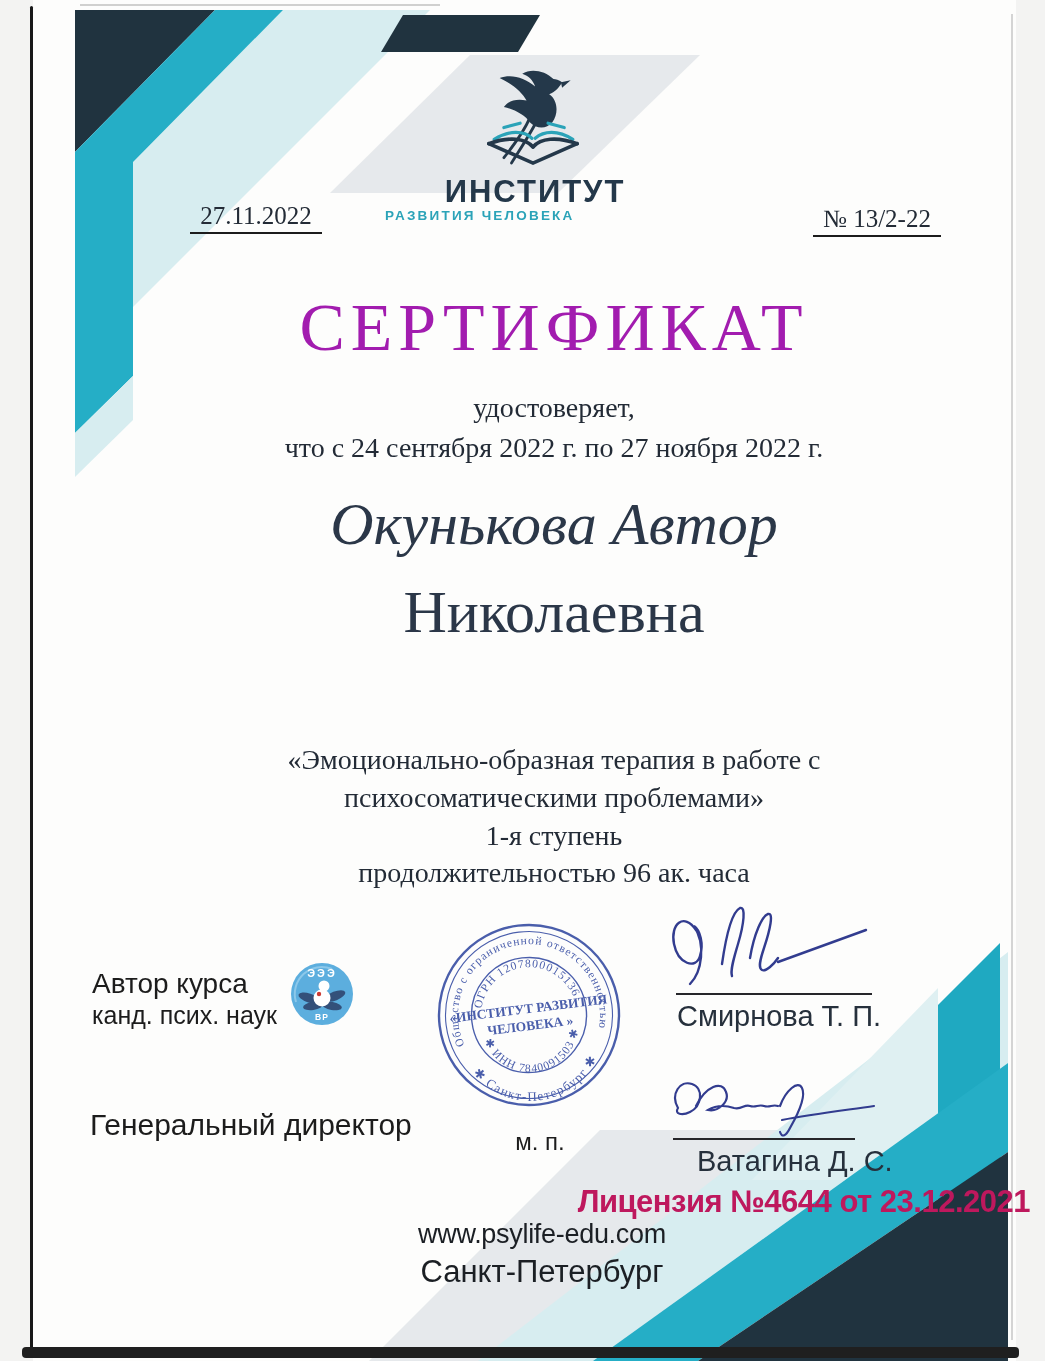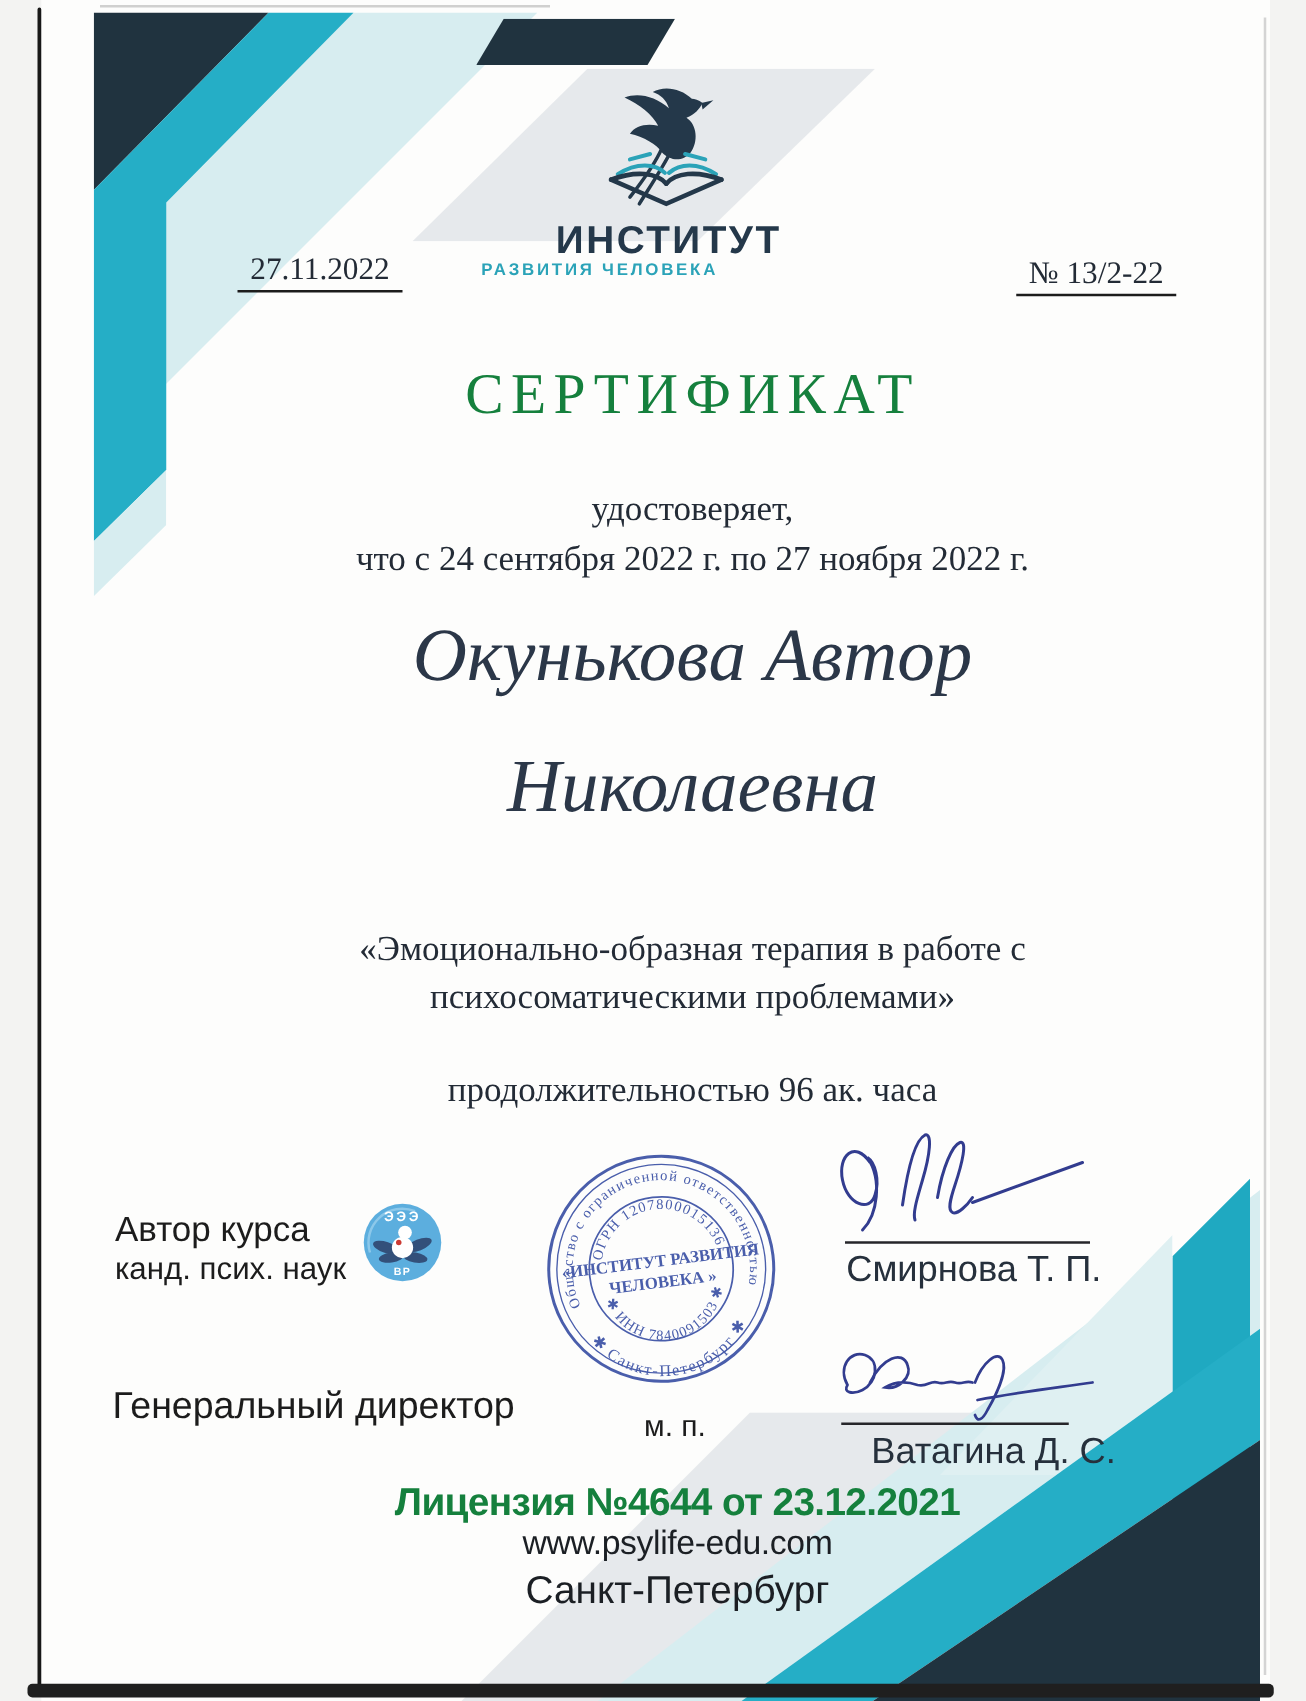--- a/index.html
+++ b/index.html
@@ -80,27 +80,28 @@
     </g>
     <g fill="none" stroke="#24384a" stroke-width="3.4" stroke-linecap="round">
       <path d="M19 74 C 38 67, 53 69, 60 77"></path>
       <path d="M60 77 C 67 69, 82 67, 101 74"></path>
       <path d="M19 74 L 60 92 L 101 74"></path>
     </g>
   </svg>
   <div class="abs sans" style="top:174px;left:385px;width:300px;text-align:center;font-size:31px;font-weight:bold;letter-spacing:2px;color:#24384a;">ИНСТИТУТ</div>
   <div class="abs sans" style="top:208px;left:385px;width:300px;text-align:left;font-size:13.5px;font-weight:bold;letter-spacing:2.2px;color:#2ba3b8;">РАЗВИТИЯ ЧЕЛОВЕКА</div>
 
-  <div class="abs ser ctrcol" style="top:288px;font-size:46px;letter-spacing:6px;color:#15803d;">СЕРТИФИКАТ</div>
+  <div class="abs ser ctrcol" style="top:288px;font-size:68px;letter-spacing:6px;color:#a21caf;">СЕРТИФИКАТ</div>
   <div class="abs ser ctrcol" style="top:392px;font-size:28px;">удостоверяет,</div>
   <div class="abs ser ctrcol" style="top:432px;font-size:28px;">что с 24 сентября 2022 г. по 27 ноября 2022 г.</div>
   <div class="abs ser ctrcol" style="top:490px;font-size:60px;font-style:italic;color:#2b3748;">Окунькова Автор</div>
-  <div class="abs ser ctrcol" style="top:595px;font-size:60px;font-style:italic;color:#2b3748;">Николаевна</div>
+  <div class="abs ser ctrcol" style="top:578px;font-size:60px;color:#2b3748;">Николаевна</div>
   <div class="abs ser ctrcol" style="top:744px;font-size:28px;">«Эмоционально-образная терапия в работе с</div>
   <div class="abs ser ctrcol" style="top:782px;font-size:28px;">психосоматическими проблемами»</div>
+  <div class="abs ser ctrcol" style="top:820px;font-size:28px;">1-я ступень</div>
   <div class="abs ser ctrcol" style="top:857px;font-size:28px;">продолжительностью 96 ак. часа</div>
 
   <div class="abs sans" style="top:968px;left:92px;font-size:28px;">Автор курса</div>
   <div class="abs sans" style="top:1001px;left:92px;font-size:25px;">канд. псих. наук</div>
 
   <svg class="abs" style="left:289px;top:961px;" width="66" height="66" viewBox="-33 -33 66 66">
     <circle r="31" fill="#5caede"></circle>
     <path d="M -26 8 A 27 27 0 0 1 10 -25" fill="none" stroke="#8cc8ea" stroke-width="2"></path>
     <g fill="#33507a">
       <ellipse rx="11" ry="4.5" transform="translate(-13,4) rotate(18)"></ellipse>
@@ -153,16 +154,16 @@
     <g fill="none" stroke="#323c8f" stroke-width="2.2" stroke-linecap="round">
       <path d="M16 40 C 8 26, 18 12, 30 16 C 42 20, 40 38, 28 44 C 20 48, 12 46, 16 40"></path>
       <path d="M34 38 C 44 18, 60 12, 64 24 C 68 34, 56 44, 46 42 C 56 36, 66 38, 72 40 C 80 42, 82 36, 88 38 C 94 40, 96 36, 102 38 C 108 40, 110 36, 116 38"></path>
       <path d="M118 38 C 124 22, 136 12, 140 20 C 144 28, 136 46, 128 60 C 124 68, 120 70, 118 64"></path>
       <path d="M120 52 C 150 46, 185 42, 212 38"></path>
     </g>
   </svg>
   <div class="abs sigline" style="left:673px;top:1138px;width:182px;"></div>
   <div class="abs sans" style="top:1145px;left:697px;font-size:29px;color:#26303c;">Ватагина Д. С.</div>
 
-  <div class="abs sans ftrcol" style="top:1184px;font-size:31px;font-weight:600;letter-spacing:-0.5px;color:#15803d;">Лицензия №4644 от 23.12.2021</div>
+  <div class="abs sans ftrcol" style="top:1184px;font-size:31px;font-weight:600;letter-spacing:-0.5px;color:#be185d;text-align:right;">Лицензия №4644 от 23.12.2021</div>
   <div class="abs sans ftrcol" style="top:1219px;font-size:27px;font-weight:500;letter-spacing:-0.3px;color:#1b1f24;">www.psylife-edu.com</div>
   <div class="abs sans ftrcol" style="top:1254px;font-size:31px;color:#1b1f24;">Санкт-Петербург</div>
 </div>
 
 </body></html>

